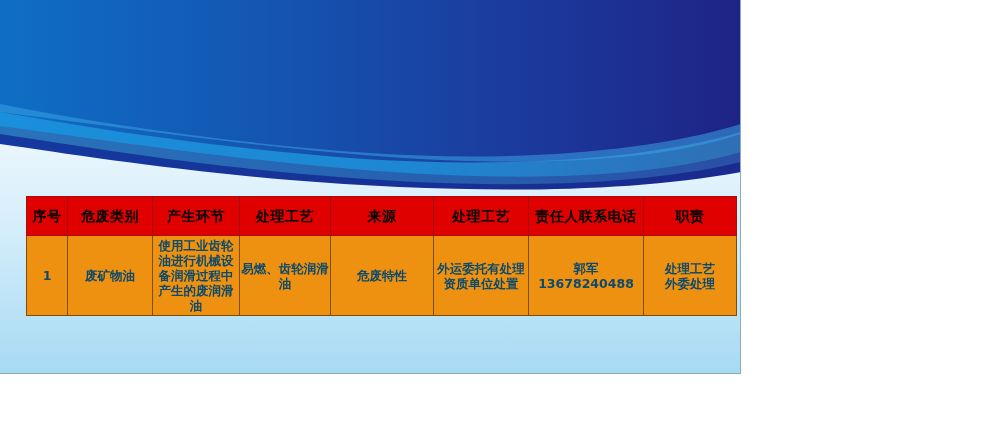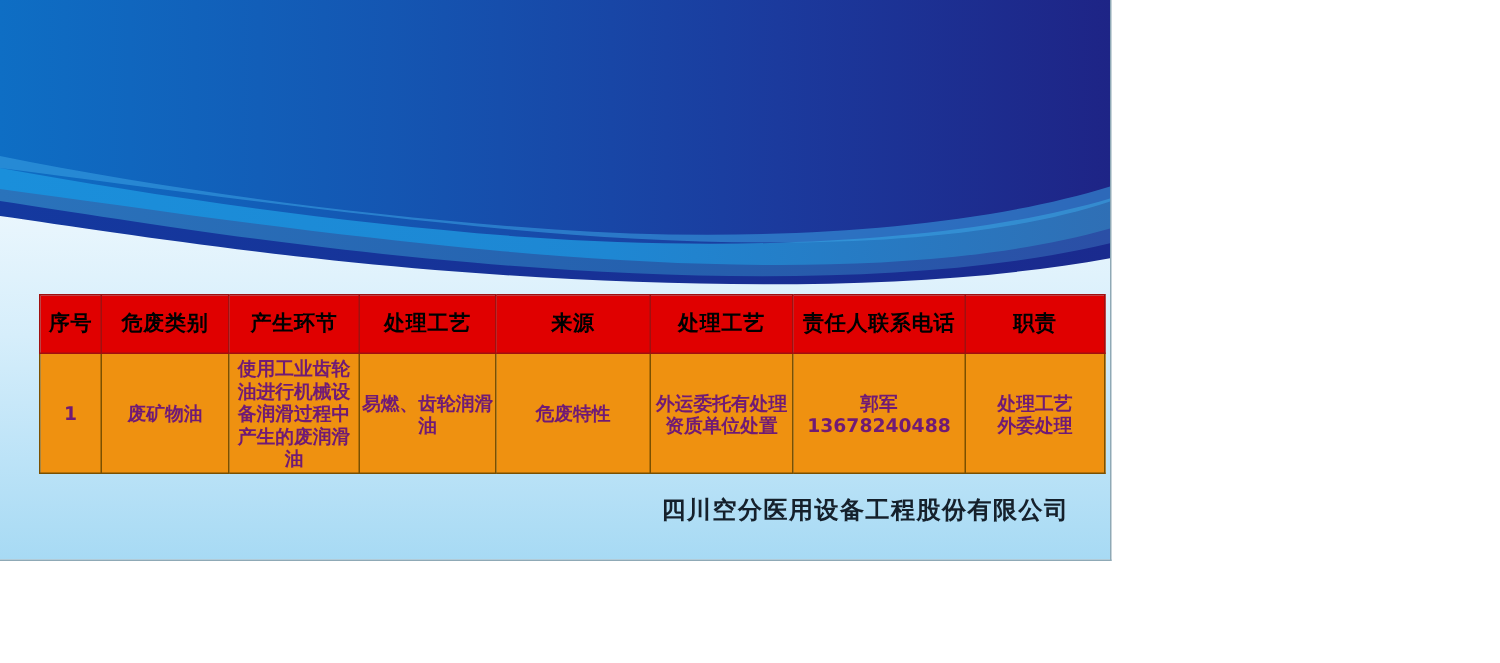--- a/index.html
+++ b/index.html
@@ -78,21 +78,21 @@
     color: #000000;
     font-size: 14px;
     font-weight: bold;
     height: 34px;
     line-height: 16px;
     letter-spacing: 0.5px;
     border-color: #a01010;
   }
   #info-table tbody td {
     background: #ef9110;
-    color: #701a75;
+    color: #0c4a6e;
     font-size: 12.5px;
     line-height: 15px;
     font-weight: bold;
     height: 68px;
   }
   .c-no     { width: 38px; }
   .c-cat    { width: 82px; }
   .c-stage  { width: 84px; }
   .c-char   { width: 88px; }
   .c-src    { width: 100px; }
@@ -176,15 +176,14 @@
         <td class="c-src">危废特性</td>
         <td class="c-proc">外运委托有处理资质单位处置</td>
         <td class="c-phone cell-multiline">郭军
 13678240488</td>
         <td class="c-duty cell-multiline">处理工艺
 外委处理</td>
       </tr>
     </tbody>
   </table>
 
-  <div id="company">四川空分医用设备工程股份有限公司</div>
 
 </div>
 
 </body></html>

